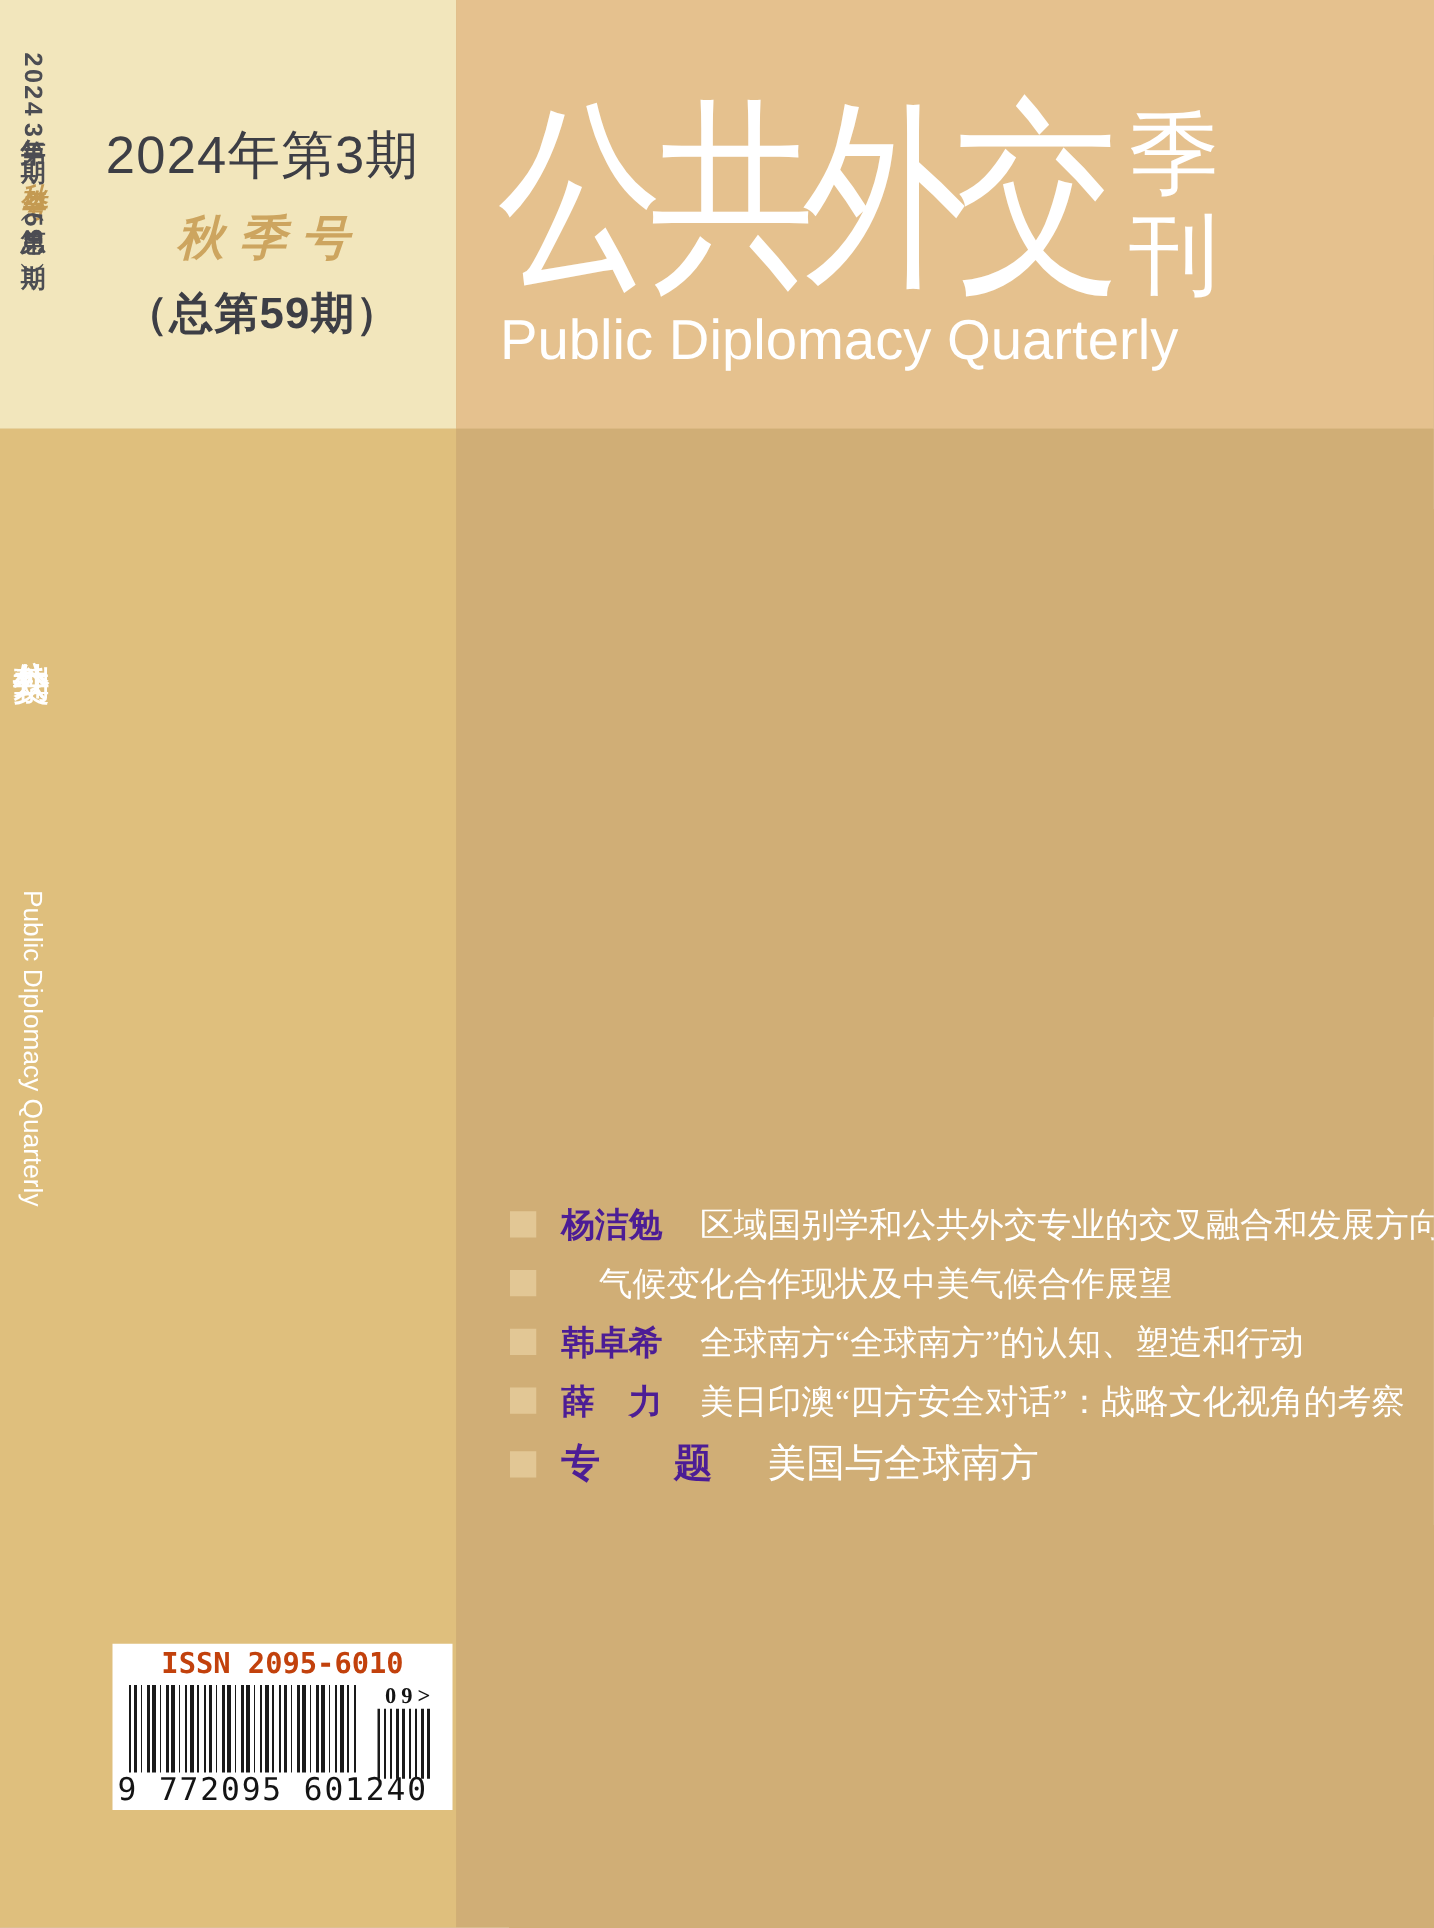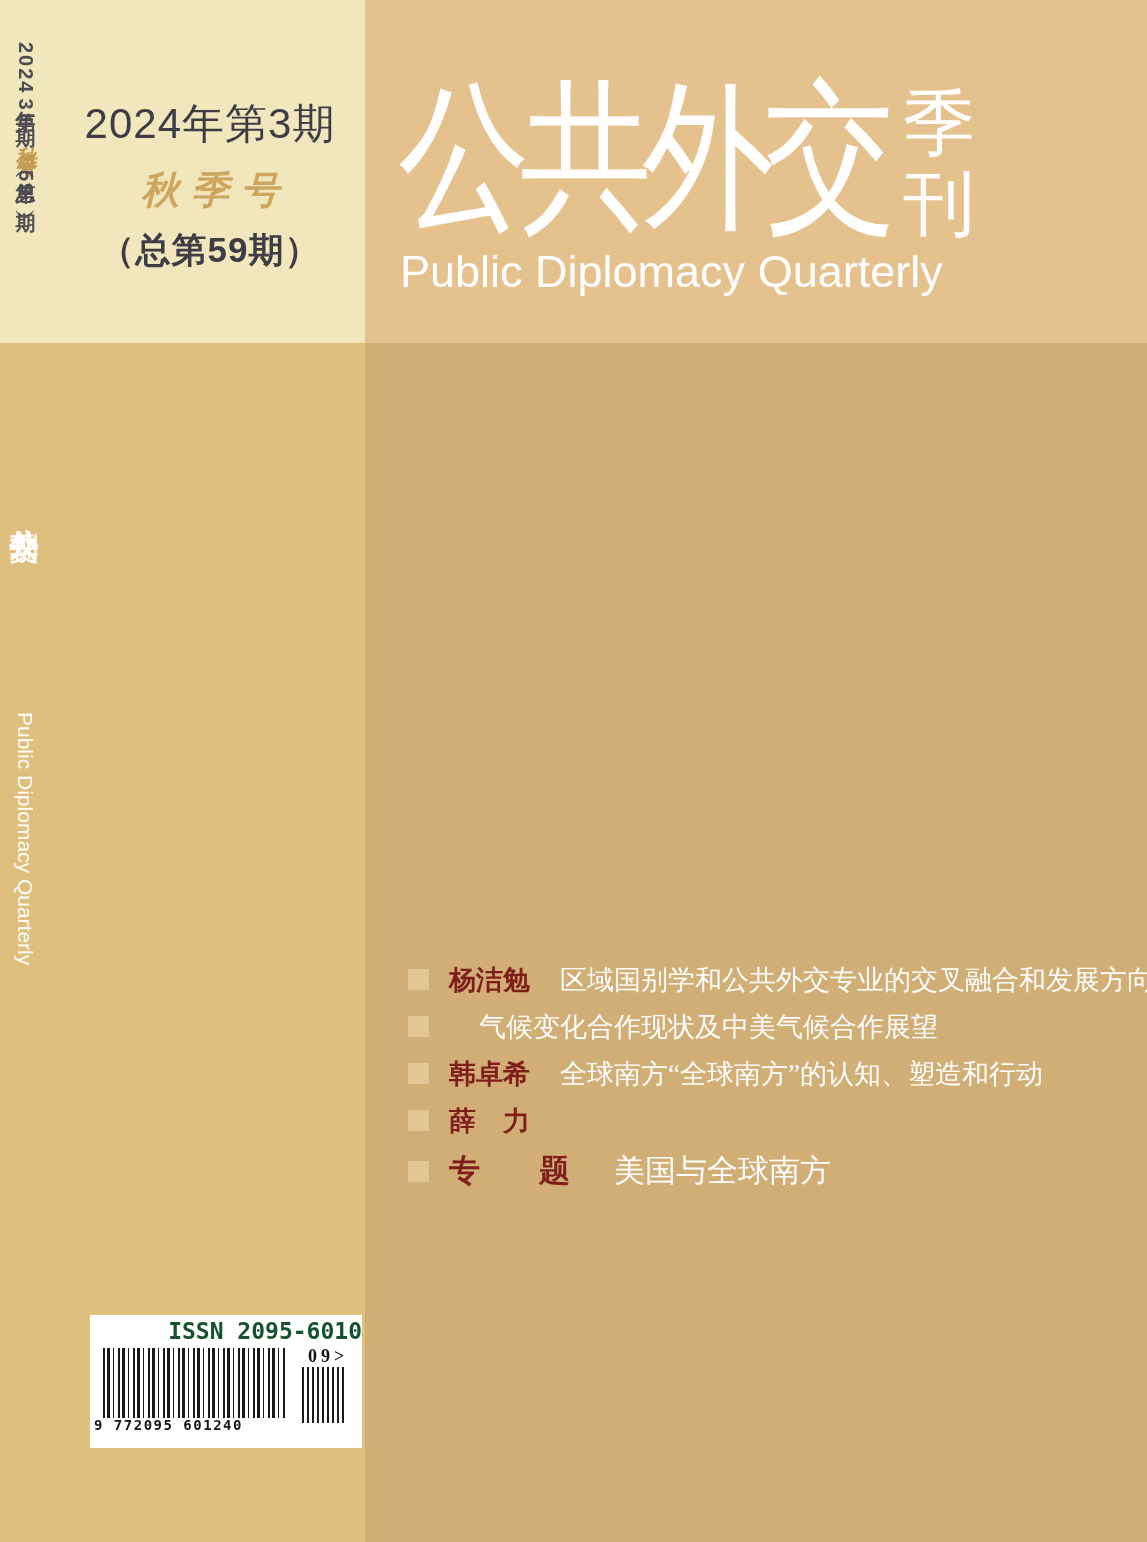--- a/index.html
+++ b/index.html
@@ -57,35 +57,35 @@
   }
   .subtitle-en {
     position:absolute; left:400px; top:246px;
     font-size:45px; color:#ffffff; white-space:nowrap;
   }
 
   
   .toc { position:absolute; left:408px; top:956px; width:730px; }
   .toc-row { display:flex; align-items:center; height:47px; }
   .toc-bullet { width:21px; height:21px; background:#e2c795; margin-right:20px; flex-shrink:0; }
-  .toc-authors { font-size:27px; font-weight:700; color:#7f1d1d; white-space:pre; }
+  .toc-authors { font-size:27px; font-weight:700; color:#4c1d95; white-space:pre; }
   .toc-title { font-family:"Liberation Serif", serif; font-size:27px; color:#ffffff; margin-left:30px; white-space:nowrap; }
   .toc-row.feature { height:54px; }
   .toc-row.feature .toc-authors { font-size:31px; letter-spacing:14px; }
   .toc-row.feature .toc-title { font-size:31px; }
 
   
   .barcode-box { position:absolute; left:90px; top:1315px; width:272px; height:133px; background:#ffffff; }
-  .issn-label { position:absolute; top:3px; left:0; width:100%; text-align:right;
-                font-family:"DejaVu Sans Mono", monospace; font-size:23px; font-weight:700; color:#14532d; }
+  .issn-label { position:absolute; top:3px; left:0; width:100%; text-align:center;
+                font-family:"DejaVu Sans Mono", monospace; font-size:23px; font-weight:700; color:#c2410c; }
   .bars-main { position:absolute; left:13px; top:33px; width:182px; height:70px;
                background:repeating-linear-gradient(90deg,#1a1a1a 0 2px, transparent 2px 4px,
                  #1a1a1a 4px 7px, transparent 7px 10px, #1a1a1a 10px 11px, transparent 11px 15px); }
   .bars-digits { position:absolute; left:4px; top:102px; font-family:"DejaVu Sans Mono", monospace;
-                 font-size:14px; font-weight:700; letter-spacing:1.5px; color:#141414; white-space:pre; }
+                 font-size:25px; font-weight:400; letter-spacing:1.5px; color:#141414; white-space:pre; }
   .addon-label { position:absolute; left:218px; top:31px; font-family:Liberation Serif, serif;
                  font-size:18px; font-weight:700; letter-spacing:4px; color:#141414; }
   .bars-addon { position:absolute; left:212px; top:52px; width:42px; height:56px;
                 background:repeating-linear-gradient(90deg,#1a1a1a 0 2px, transparent 2px 5px,
                   #1a1a1a 5px 7px, transparent 7px 10px); }
 </style>
 </head>
 <body>
 
 <div class="cover">
@@ -128,20 +128,21 @@
       <span class="toc-title">气候变化合作现状及中美气候合作展望</span>
     </div>
     <div class="toc-row">
       <div class="toc-bullet"></div>
       <span class="toc-authors">韩卓希</span>
       <span class="toc-title">全球南方“全球南方”的认知、塑造和行动</span>
     </div>
     <div class="toc-row">
       <div class="toc-bullet"></div>
       <span class="toc-authors">薛　力</span>
+      <span class="toc-title">美日印澳“四方安全对话”：战略文化视角的考察</span>
     </div>
     <div class="toc-row feature">
       <div class="toc-bullet"></div>
       <span class="toc-authors">专　题</span>
       <span class="toc-title">美国与全球南方</span>
     </div>
   </div>
 
   <div class="barcode-box">
     <div class="issn-label">ISSN 2095-6010</div>

